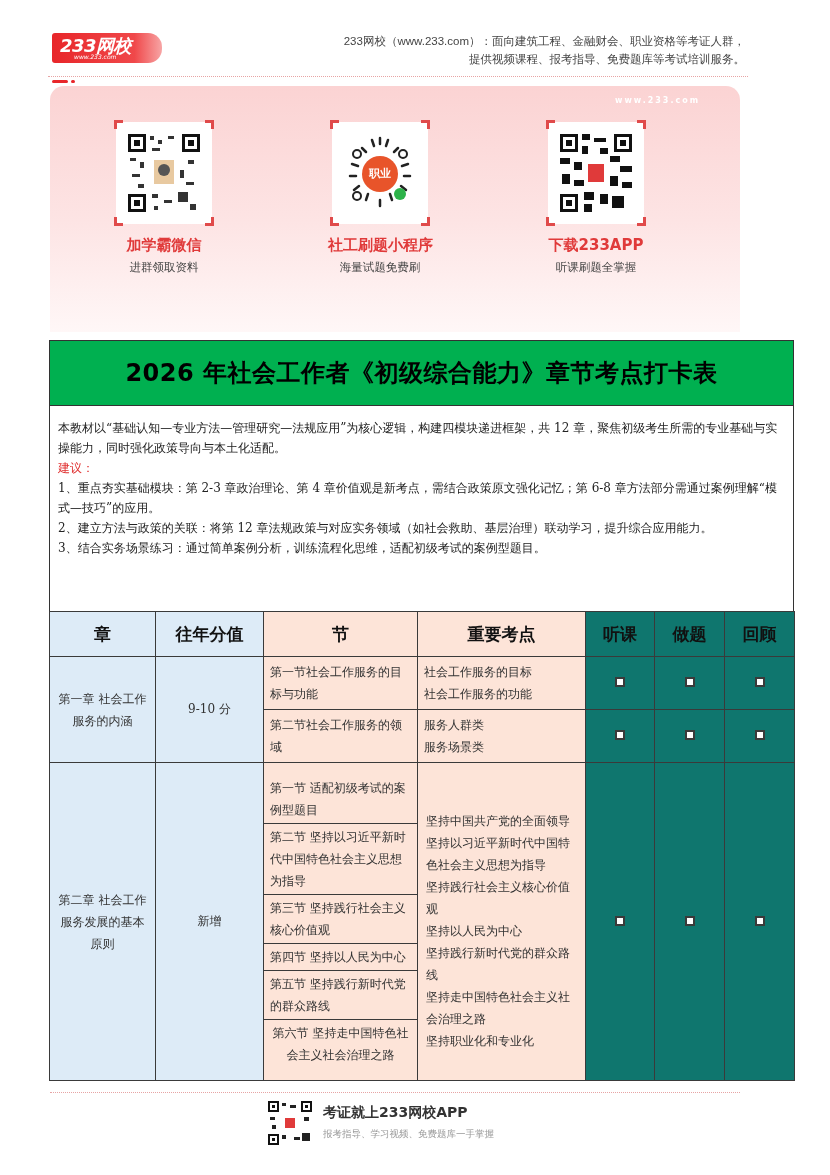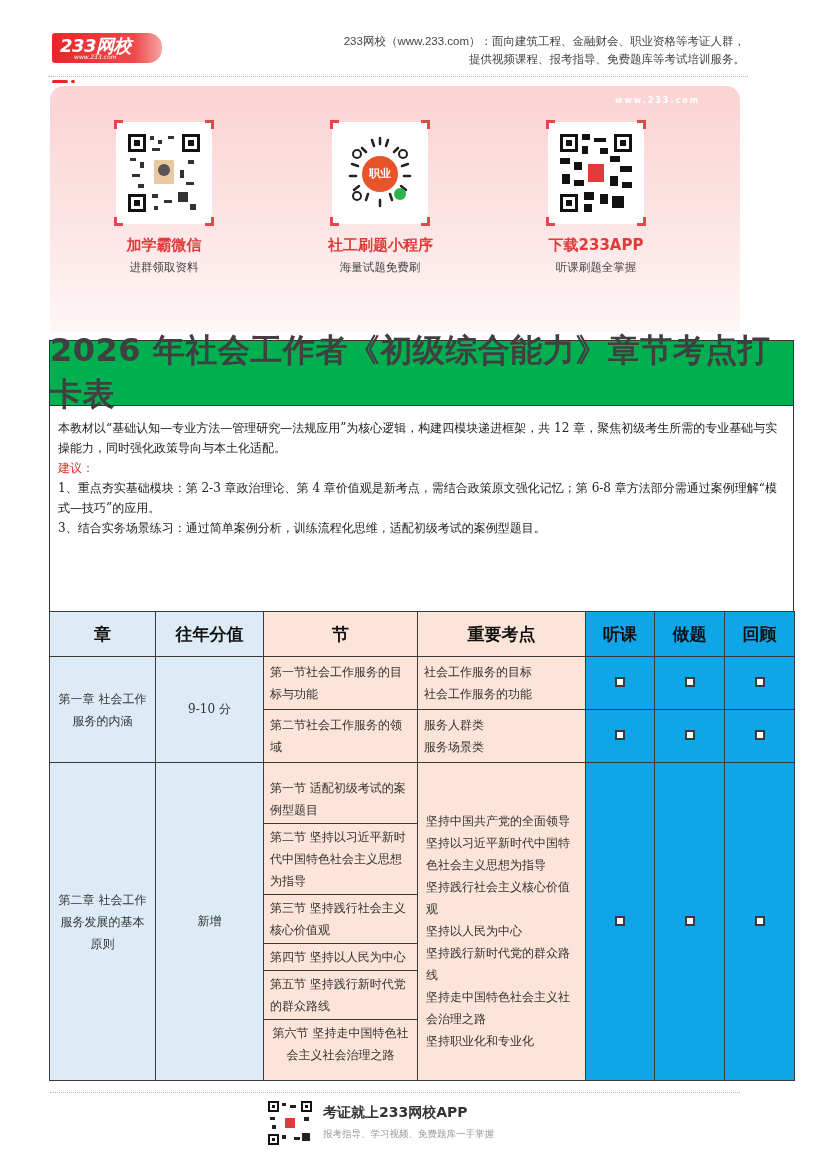--- a/index.html
+++ b/index.html
@@ -36,34 +36,34 @@
   .c.br { right: -2px; bottom: -2px; border-width: 0 3px 3px 0; }
   .qr-img { position: absolute; left: 12px; top: 12px; width: 72px; height: 78px; }
   .qr-title { margin-top: 12px; font-family: "DejaVu Sans", sans-serif; font-weight: bold;
               font-size: 15px; color: #e03a3a; white-space: nowrap; }
   .qr-sub { margin-top: 5px; font-family: "DejaVu Sans", sans-serif; font-size: 11.5px; color: #444; white-space: nowrap; }
 
   
   .title-bar { position: absolute; left: 49px; top: 340px; width: 745px; height: 65px; background: #00b050;
                border: 1px solid #333; border-bottom: none;
                display: flex; align-items: center; justify-content: center; }
-  .title-bar span { font-family: "DejaVu Sans", sans-serif; font-weight: bold; color: #404040; font-size: 32px; letter-spacing: 0.5px; }
+  .title-bar span { font-family: "DejaVu Sans", sans-serif; font-weight: bold; color: #000000; font-size: 24px; letter-spacing: 0.5px; text-align: center; }
 
   
   .intro { position: absolute; left: 49px; top: 405px; width: 745px; height: 260px; border: 1px solid #333;
            padding: 12px 8px 0 8px; font-size: 12px; line-height: 20px; color: #222; }
   .intro .red { color: #e03030; }
 
   
   table.grid { position: absolute; left: 49px; top: 611px; border-collapse: collapse; table-layout: fixed; }
   .grid td, .grid th { border: 1px solid #3a3a3a; font-size: 12px; color: #333; vertical-align: middle; }
   .grid th { height: 45px; font-family: "DejaVu Sans", sans-serif; font-weight: bold; font-size: 17px; color: #111; text-align: center; }
   .blue { background: #ddebf7; }
   .peach { background: #fde4d8; }
-  .yellow { background: #0ea5e9; }
+  .yellow { background: #0f766e; }
   .center { text-align: center; }
   .cell-pad { padding: 4px 6px; line-height: 22px; }
   .sub-row td { height: 49px; }
   .chk { display: inline-block; width: 10px; height: 10px; border: 2px solid #3a3a3a; background: #fff; }
   .stack { padding: 0; }
   .stack div { padding: 2px 6px; line-height: 22px; border-bottom: 1px solid #3a3a3a; }
   .stack div:last-child { border-bottom: none; text-align: center; }
   .kp { padding: 4px 8px; line-height: 22px; vertical-align: top; }
 
   
@@ -213,20 +213,21 @@
 </div>
 
 <div class="title-bar">
   <span>2026 年社会工作者《初级综合能力》章节考点打卡表</span>
 </div>
 
 <div class="intro">
   <div>本教材以“基础认知—专业方法—管理研究—法规应用”为核心逻辑，构建四模块递进框架，共 12 章，聚焦初级考生所需的专业基础与实操能力，同时强化政策导向与本土化适配。</div>
   <div class="red">建议：</div>
   <div>1、重点夯实基础模块：第 2-3 章政治理论、第 4 章价值观是新考点，需结合政策原文强化记忆；第 6-8 章方法部分需通过案例理解“模式—技巧”的应用。</div>
+  <div>2、建立方法与政策的关联：将第 12 章法规政策与对应实务领域（如社会救助、基层治理）联动学习，提升综合应用能力。</div>
   <div>3、结合实务场景练习：通过简单案例分析，训练流程化思维，适配初级考试的案例型题目。</div>
 </div>
 
 <table class="grid">
   <colgroup>
     <col style="width:106px">
       <col style="width:108px">
       <col style="width:154px">
       <col style="width:168px">
     <col style="width:69px">

